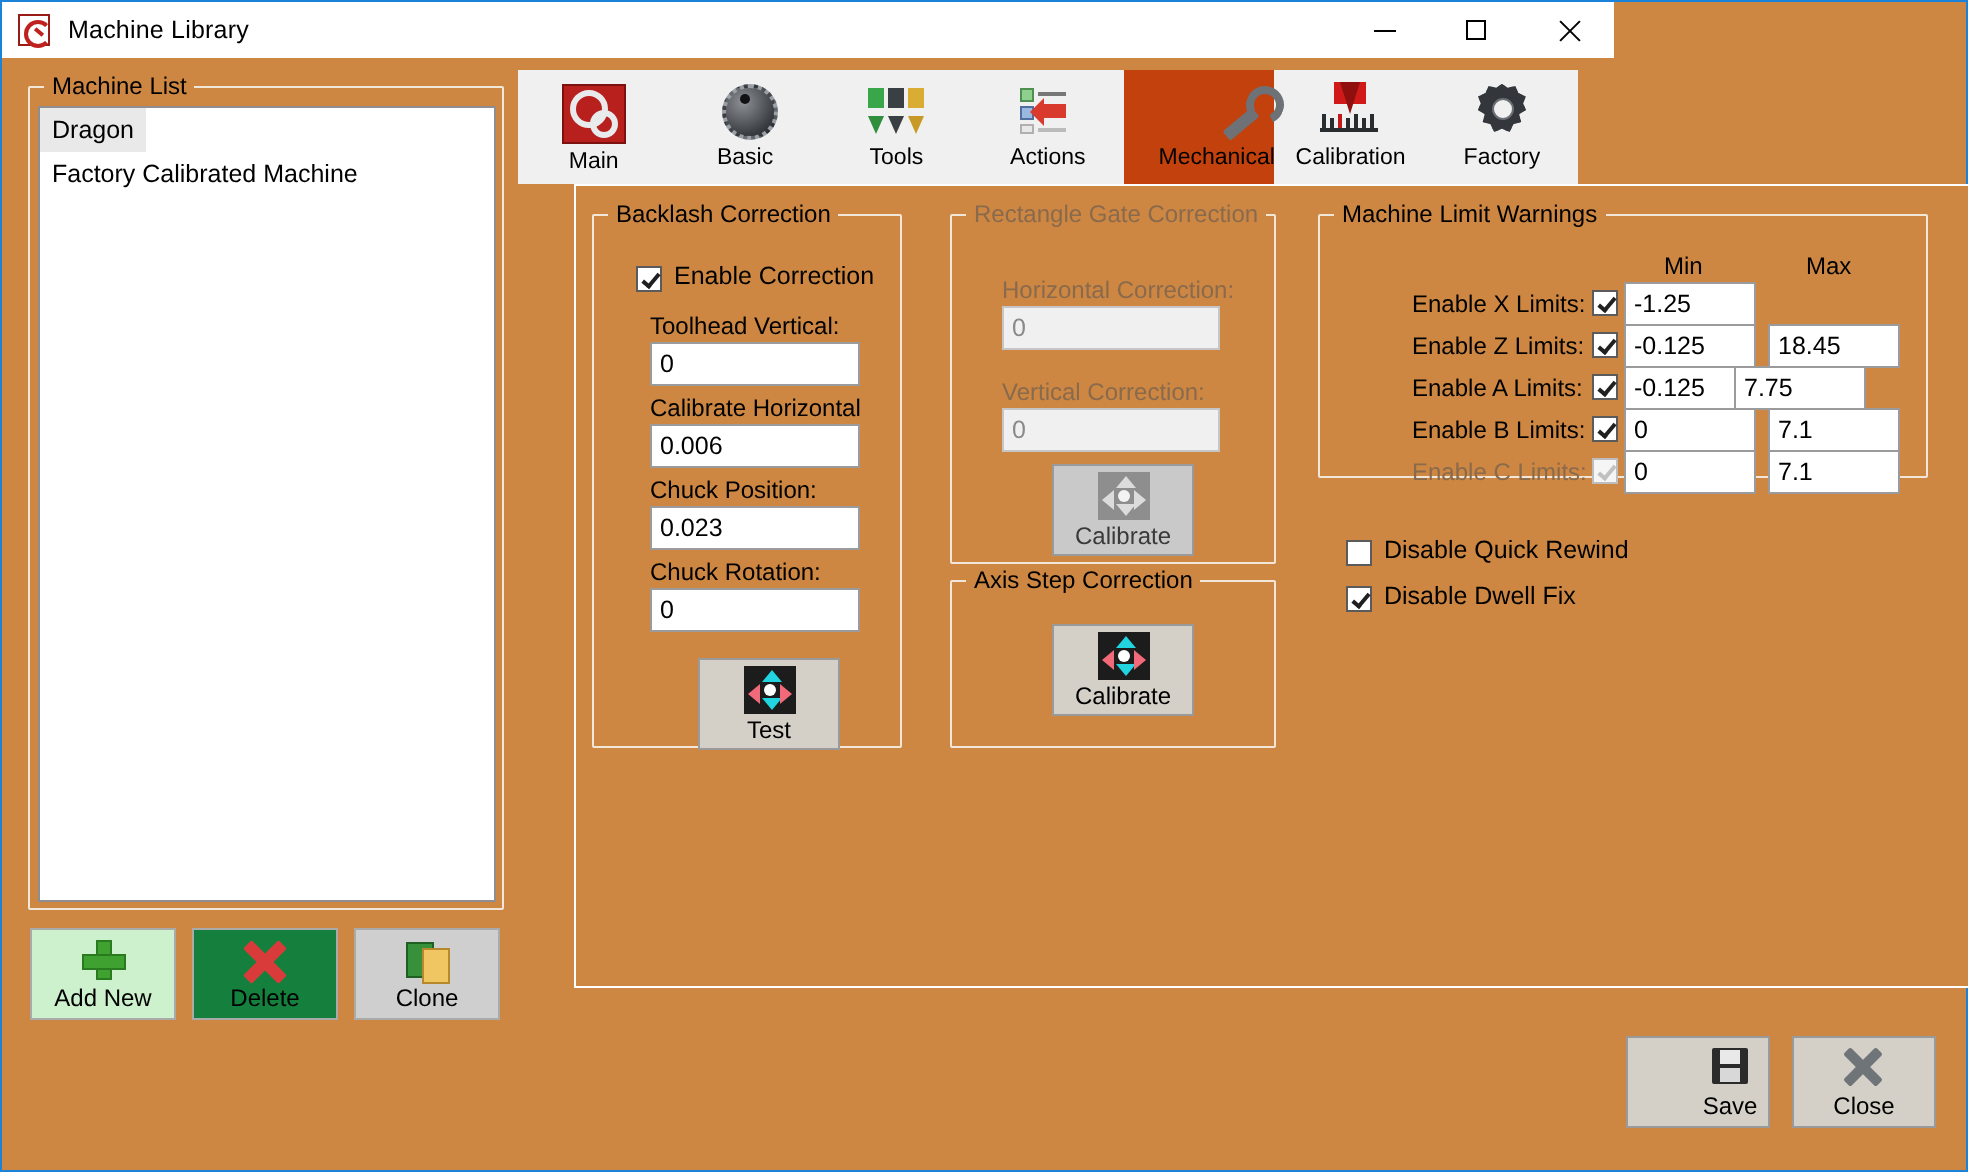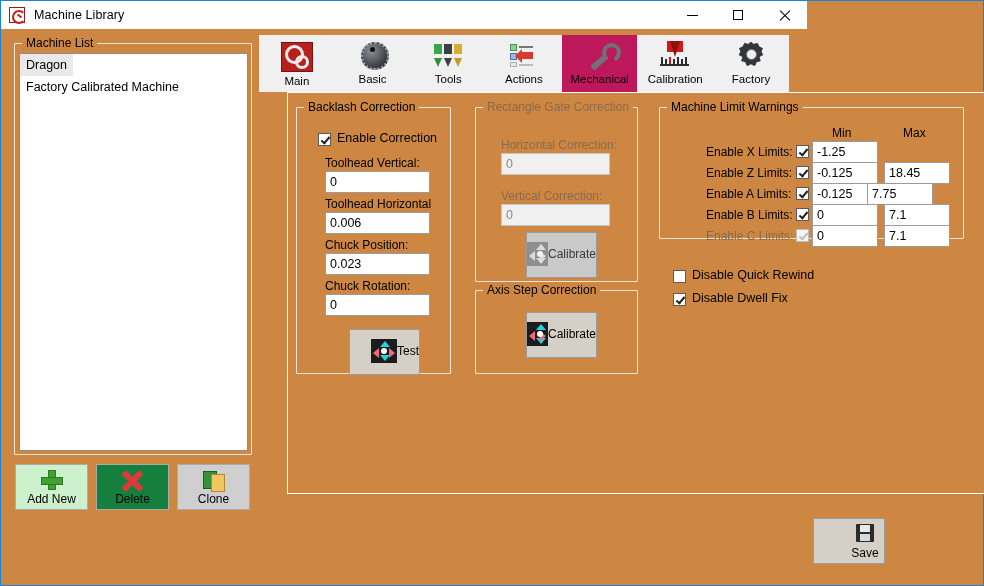--- a/index.html
+++ b/index.html
@@ -143,21 +143,21 @@
     background: #f0f0f0;
     display: flex;
   }
   .tab {
     width: 75.7px; height: 57px;
     display: flex; flex-direction: column;
     align-items: center; justify-content: flex-start;
     padding-top: 5px;
     font-size: 11.5px; color: #000;
   }
-  .tab.active { background: #be185d; }
+  .tab.active { background: #c2410c; align-items: flex-end; }
   .tab .tico { width: 32px; height: 30px; position: relative; margin-bottom: 2px; }
   .tab .tlabel { line-height: 14px; }
 
   
   .tico-main { background: #b8201e; border: 1px solid #7c1210; width: 26px; height: 26px; margin-top: 2px; }
   .tico-main::before {
     content: ""; position: absolute; left: 3px; top: 2px;
     width: 13px; height: 13px; border-radius: 50%;
     border: 3px solid #e8eaec;
   }
@@ -288,21 +288,21 @@
     transform: rotate(-50deg);
   }
   .cbx.dis { border-color: #bdbdbd; background: #f5f5f5; }
   .cbx.dis.checked::after { border-color: #c0c0c0; }
   .cbx-label { position: absolute; font-size: 12.5px; color: #000; white-space: nowrap; }
 
   
   .ibtn {
     position: absolute; width: 71px; height: 46px;
     background: #d4d0c8; border: 1px solid #9a9a9a;
-    display: flex; 
+    display: flex; flex-direction: column;
     align-items: center; justify-content: flex-end;
     font-size: 12px; color: #000; padding-bottom: 2px;
   }
   .ibtn .padico {
     width: 26px; height: 24px; position: relative;
     margin-bottom: 1px;
     background: #1c1c1c;
   }
   .ibtn .padico.gray { background: #8e8e8e; }
   .padico i { position: absolute; display: block; width: 0; height: 0; }
@@ -454,21 +454,21 @@
 
     <div class="group" id="grp-backlash">
       <span class="grp-title">Backlash Correction</span>
 
       <span class="cbx checked" style="left:21px;top:25px"></span>
       <span class="cbx-label" style="left:40px;top:23px">Enable Correction</span>
 
       <span class="fld-label" style="left:28px;top:48px">Toolhead Vertical:</span>
       <input class="txt" style="left: 28px; top: 63px; width: 105px;" value="0">
 
-      <span class="fld-label" style="left:28px;top:89px">Toolhead Horizontal</span>
+      <span class="fld-label" style="left:28px;top:89px">Calibrate Horizontal</span>
       <input class="txt" style="left: 28px; top: 104px; width: 105px;" value="0.006">
 
       <span class="fld-label" style="left:28px;top:130px">Chuck Position:</span>
       <input class="txt" style="left: 28px; top: 145px; width: 105px;" value="0.023">
 
       <span class="fld-label" style="left:28px;top:171px">Chuck Rotation:</span>
       <input class="txt" style="left: 28px; top: 186px; width: 105px;" value="0">
 
       <div class="ibtn" style="left:52px;top:221px">
         <span class="padico">
@@ -554,14 +554,18 @@
     <span class="cbx checked" style="left:385px;top:200px"></span>
     <span class="cbx-label" style="left:404px;top:198px">Disable Dwell Fix</span>
   </div>
 
   <div class="bbtn" id="btn-save">
     <span class="bico ico-floppy">
         <i></i>
       </span>
     <span>Save</span>
   </div>
+  <div class="bbtn" id="btn-close-b">
+    <span class="bico ico-grayx"></span>
+    <span>Close</span>
+  </div>
 
 </div>
 
 </body></html>

